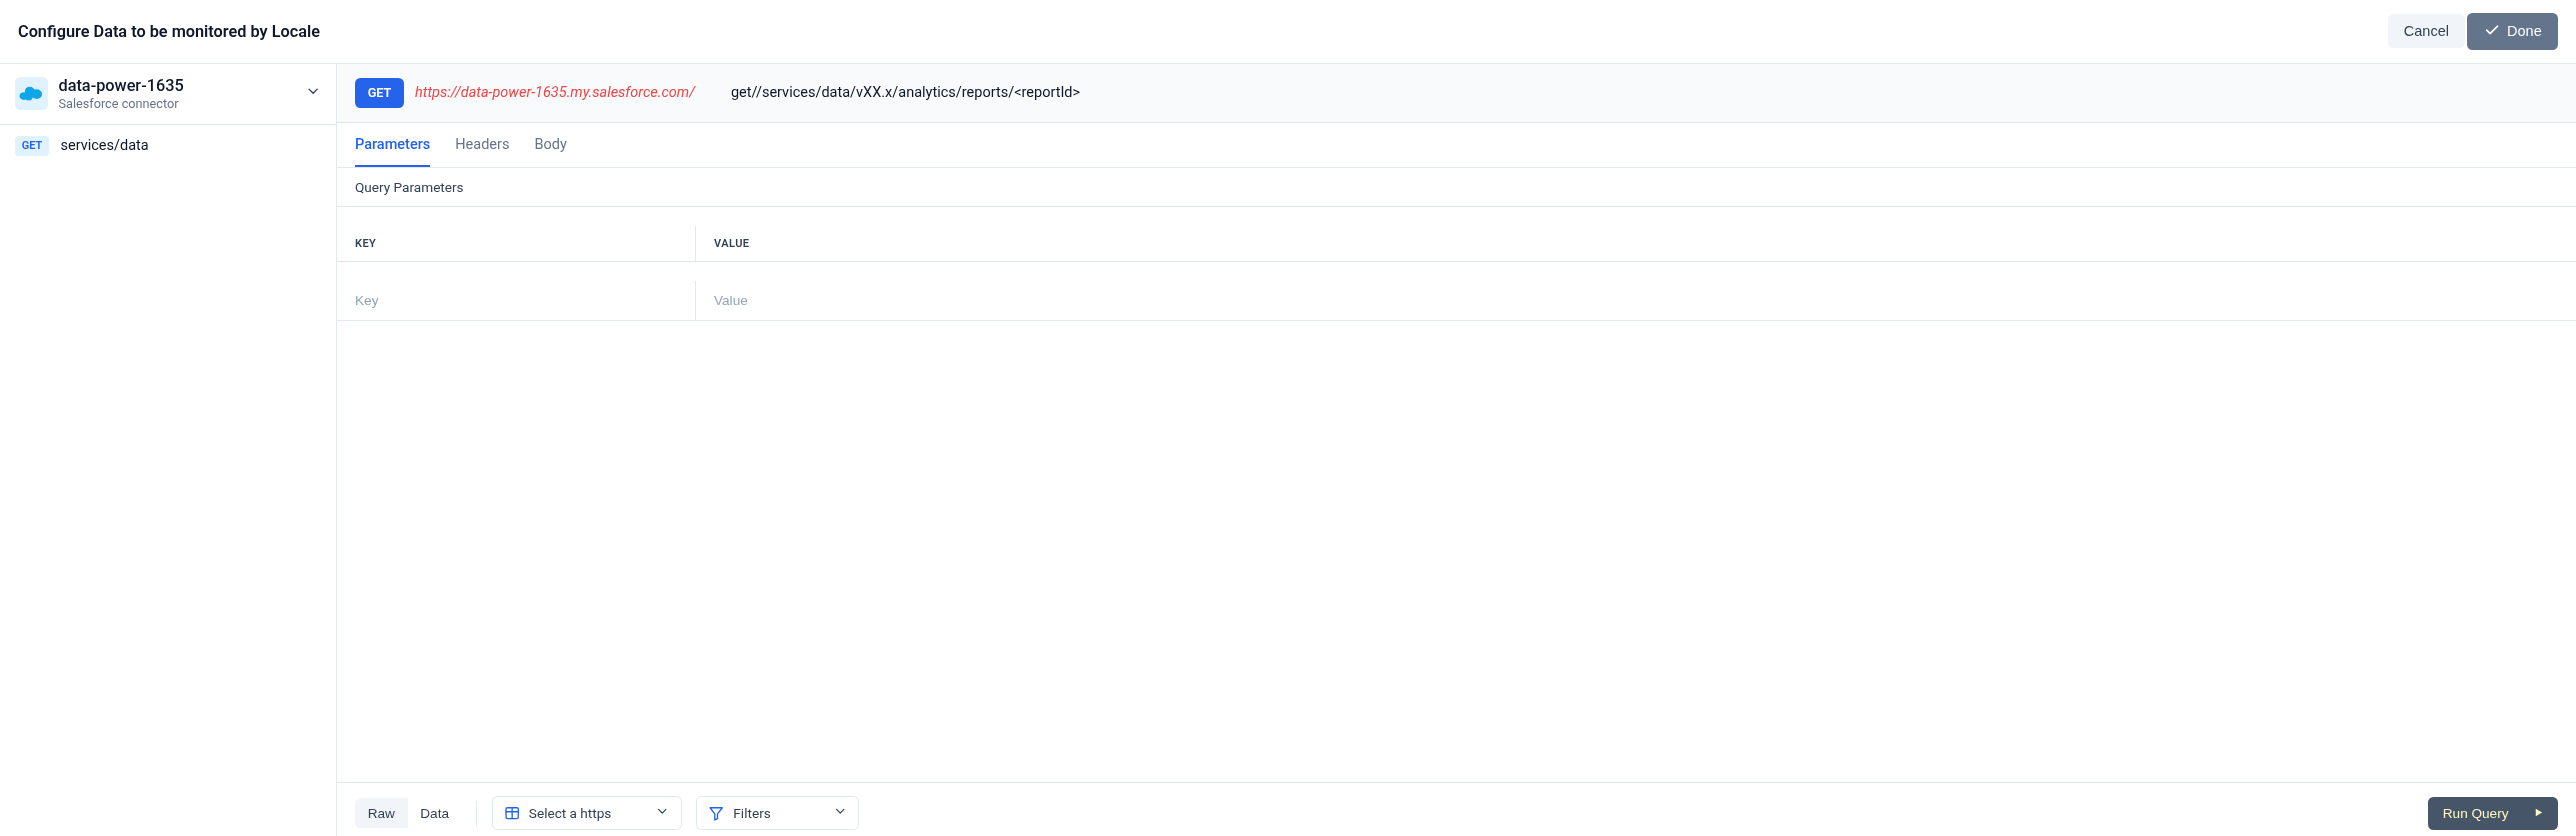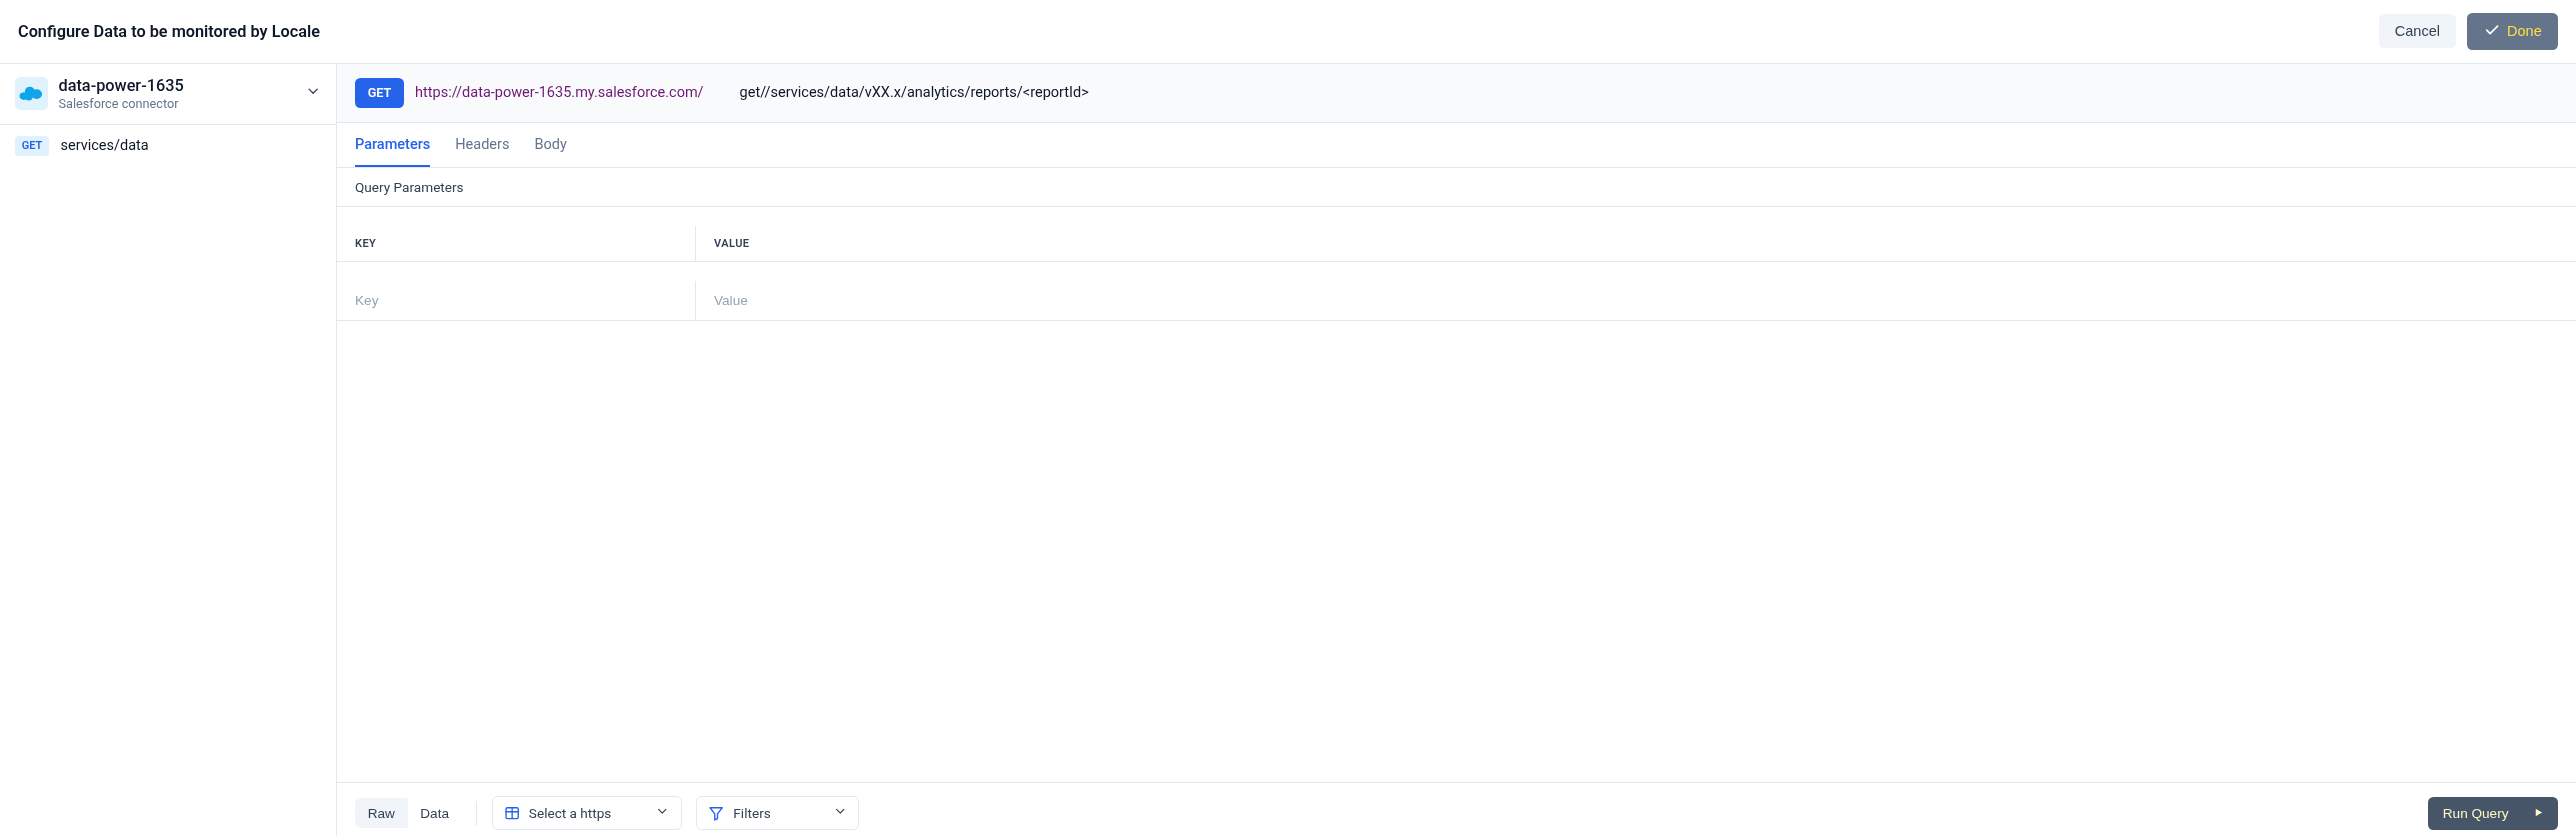--- a/index.html
+++ b/index.html
@@ -12,33 +12,33 @@
   }
 
   
   .top-bar {
     display: flex;
     align-items: center;
     justify-content: space-between;
     padding: 12.7px 18px;
   }
   .top-title { font-size: 16.3px; font-weight: 600; color: #0f172a; }
-  .top-actions { display: flex; gap: 11px; align-items: center; }
+  .top-actions { display: flex; gap: 2px; align-items: center; }
   .btn {
     border: none;
     border-radius: 5.4px;
     padding: 9px 16.3px;
     font-size: 14.5px;
     cursor: pointer;
     display: inline-flex;
     align-items: center;
     gap: 7.2px;
   }
   .btn-cancel { background: #f1f5f9; color: #334155; }
-  .btn-done   { background: #64748b; color: #fde047; }
+  .btn-done   { background: #64748b; color: #ffffff; }
   .btn-done svg { stroke: #ffffff; }
 
   
   .layout { display: flex; height: calc(100% - 56px); border-top: 0.9px solid #e2e8f0; }
   .sidebar { width: 337px; border-right: 0.9px solid #e2e8f0; background: #ffffff; }
   .content { flex: 1; display: flex; flex-direction: column; }
 
   
   .connector {
     display: flex; align-items: center; gap: 11px;
@@ -74,21 +74,21 @@
     padding: 14.5px 18px;
     background: #f8fafc;
     border-bottom: 0.9px solid #e2e8f0;
   }
   .method-pill {
     background: #2563eb; color: #ffffff;
     font-size: 12.7px; font-weight: 600;
     padding: 7.2px 12.7px; border-radius: 5.4px;
   }
   .url-text { font-size: 14.5px; font-family: inherit; }
-  .url-base { color: #701a75; }
+  .url-base { color: #ef4444; font-style: italic; }
   .url-path { color: #0f172a; margin-left: 36px; }
 
   .tabs {
     display: flex; gap: 25px;
     padding: 0 18px;
     border-bottom: 0.9px solid #e2e8f0;
   }
   .tab {
     padding: 12.7px 0;
     font-size: 14.5px;

